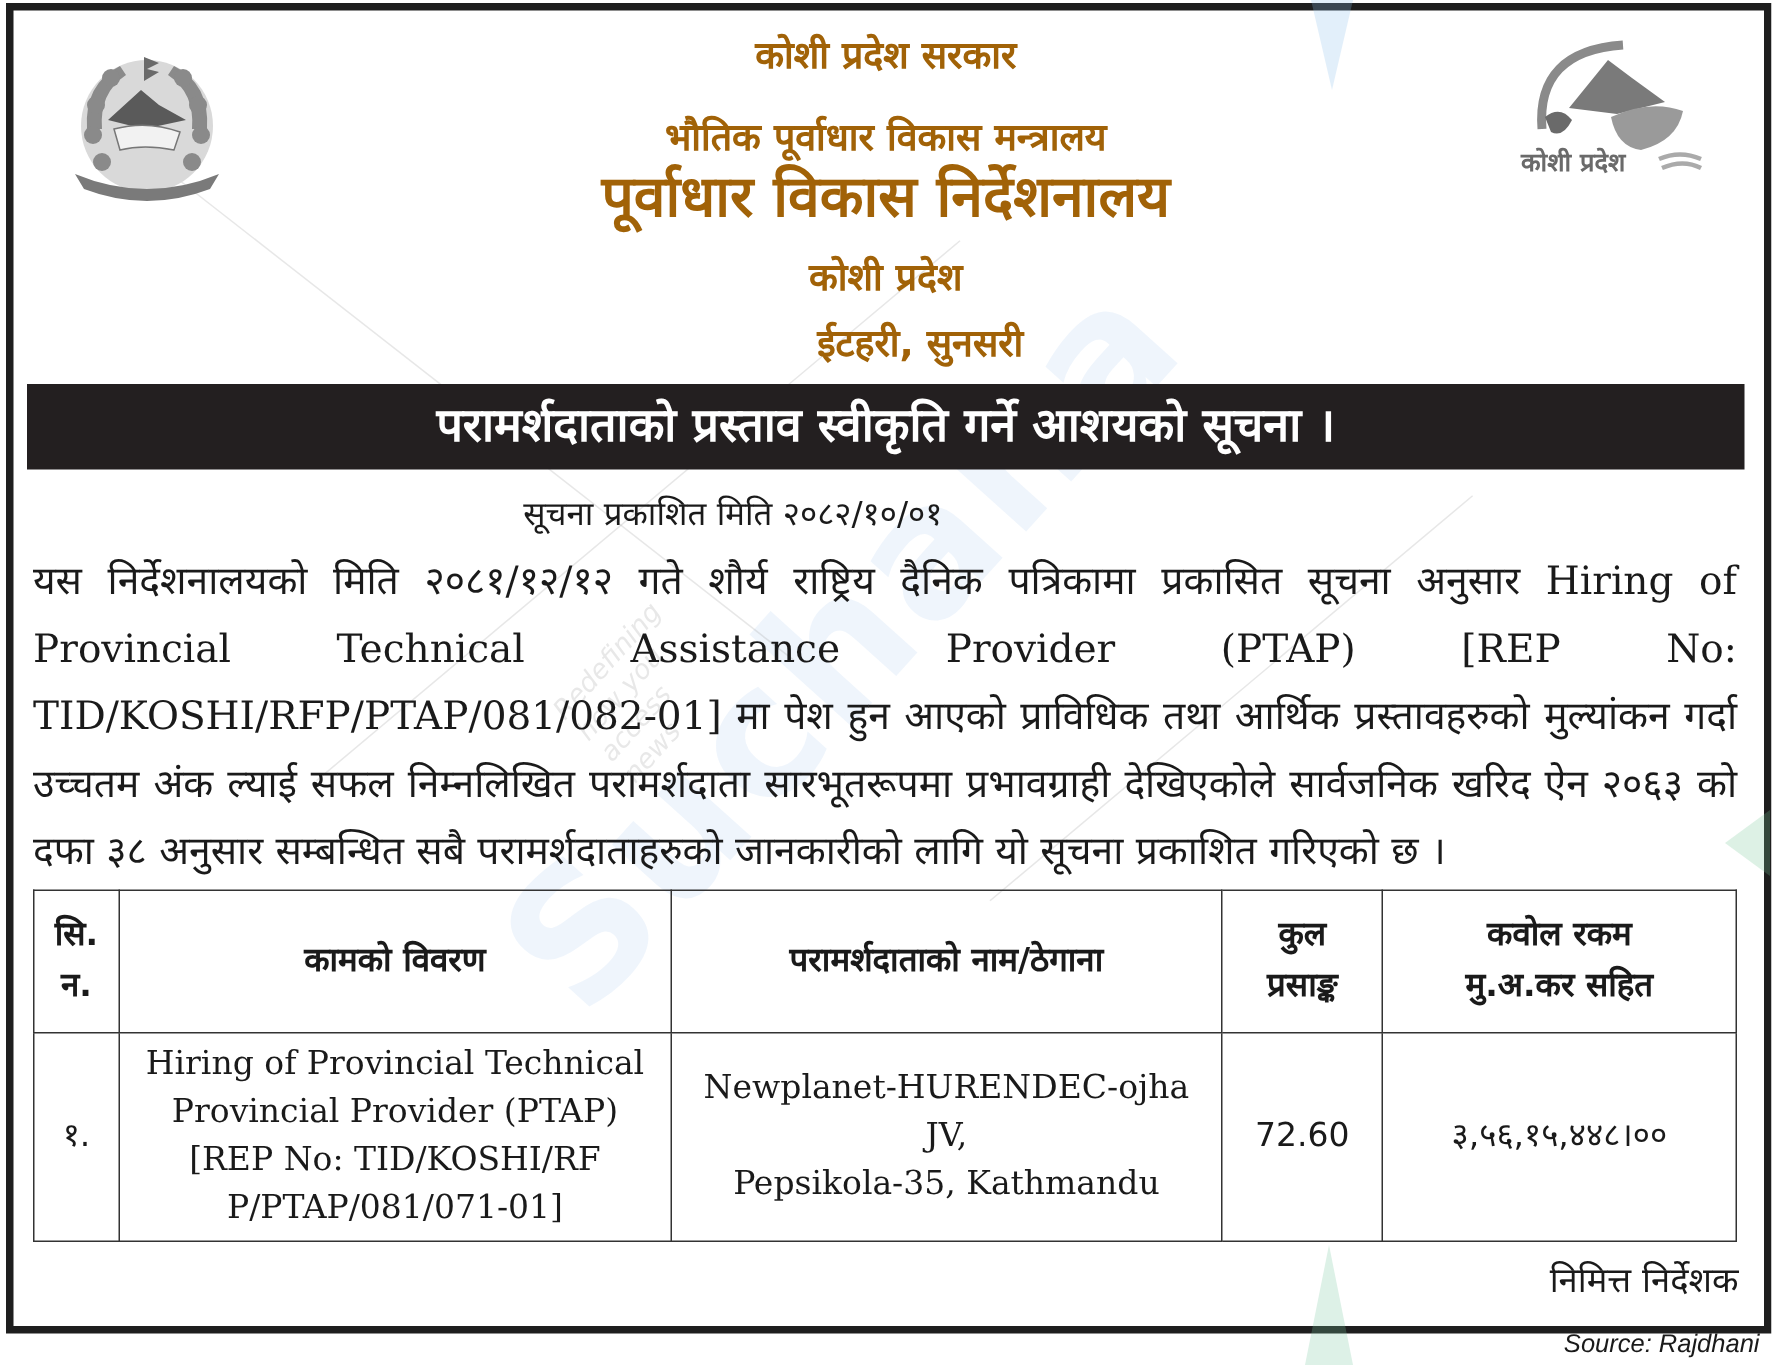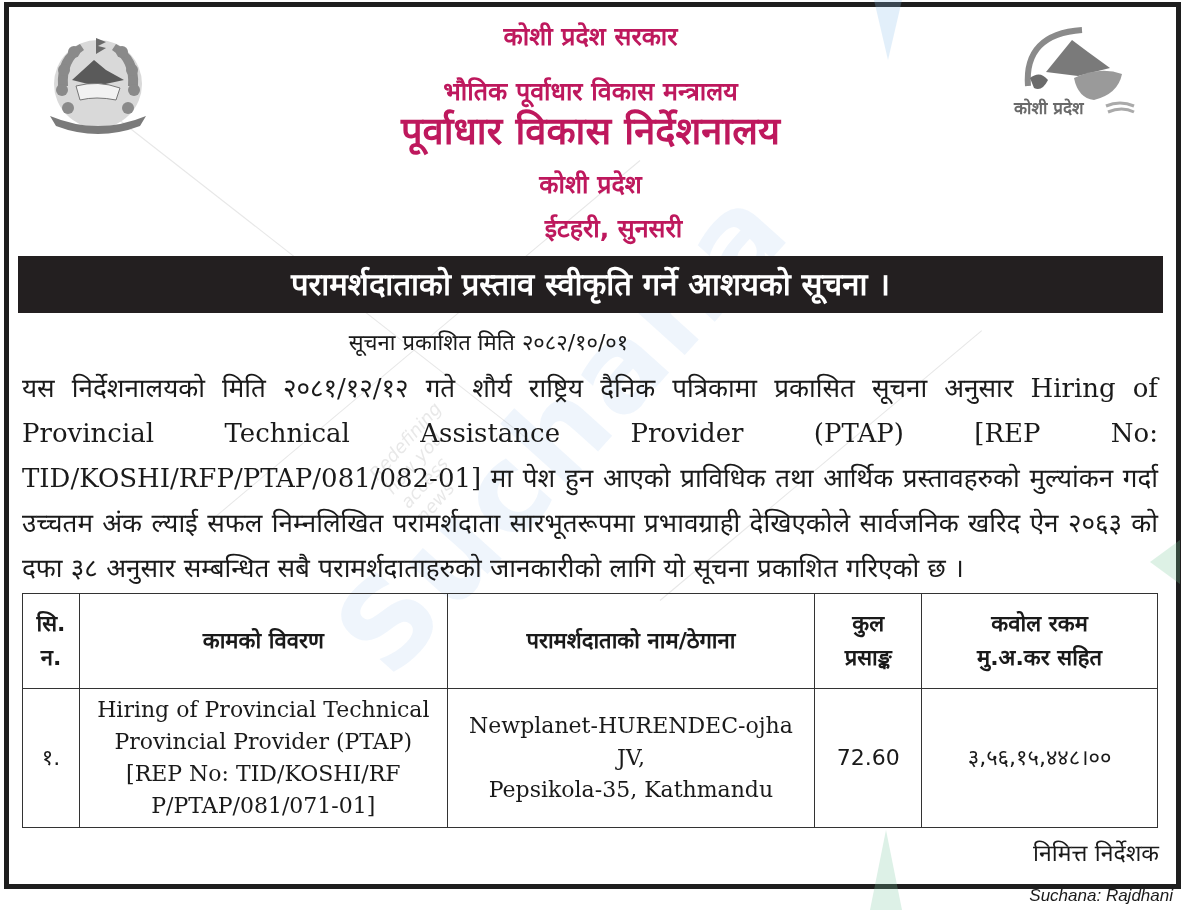--- a/index.html
+++ b/index.html
@@ -22,21 +22,21 @@
     position:absolute; left:380px; top:420px; font-family:"DejaVu Sans", sans-serif;
     font-size:18px; font-style:italic; color:rgba(130,130,130,0.18);
     transform:rotate(-48deg);
   }
   .wm-line { position:absolute; height:1px; background:rgba(160,160,160,0.25); transform-origin:left center; }
   .wm-shard { position:absolute; width:0; height:0; }
 
   .emblem-left { position:absolute; left:36px; top:26px; width:124px; height:112px; }
   .emblem-right { position:absolute; left:1010px; top:22px; width:128px; height:110px; }
 
-  .hdr { position:absolute; left:0; width:1181px; text-align:center; font-family:"DejaVu Sans", sans-serif; font-weight:bold; color:#be185d; }
+  .hdr { position:absolute; left:0; width:1181px; text-align:center; font-family:"DejaVu Sans", sans-serif; font-weight:bold; color:#a16207; }
   .h1 { top:18px; font-size:25px; }
   .h2 { top:73px; font-size:25px; }
   .h3 { top:103px; font-size:38px; }
   .h4 { top:166px; font-size:25px; }
   .h5 { top:210px; font-size:25px;padding-left:23px; }
 
   .banner {
     position:absolute; left:18px; top:256px; width:1145px; height:57px; background:#231f20;
     color:#ffffff; text-align:center; font-family:"DejaVu Sans", sans-serif; font-weight:bold;
     font-size:31px; line-height:57px;
@@ -168,13 +168,13 @@
         <div>Pepsikola-35, Kathmandu</div>
       </td>
       <td style="font-family:'DejaVu Sans', sans-serif;">72.60</td>
       <td style="font-family:'DejaVu Sans', sans-serif;">३,५६,१५,४४८।००</td>
     </tr>
   </tbody>
 </table>
 
 <div class="sign">निमित्त निर्देशक</div>
 
-<div class="source">Suchana: Rajdhani</div>
+<div class="source">Source: Rajdhani</div>
 
 </body></html>

